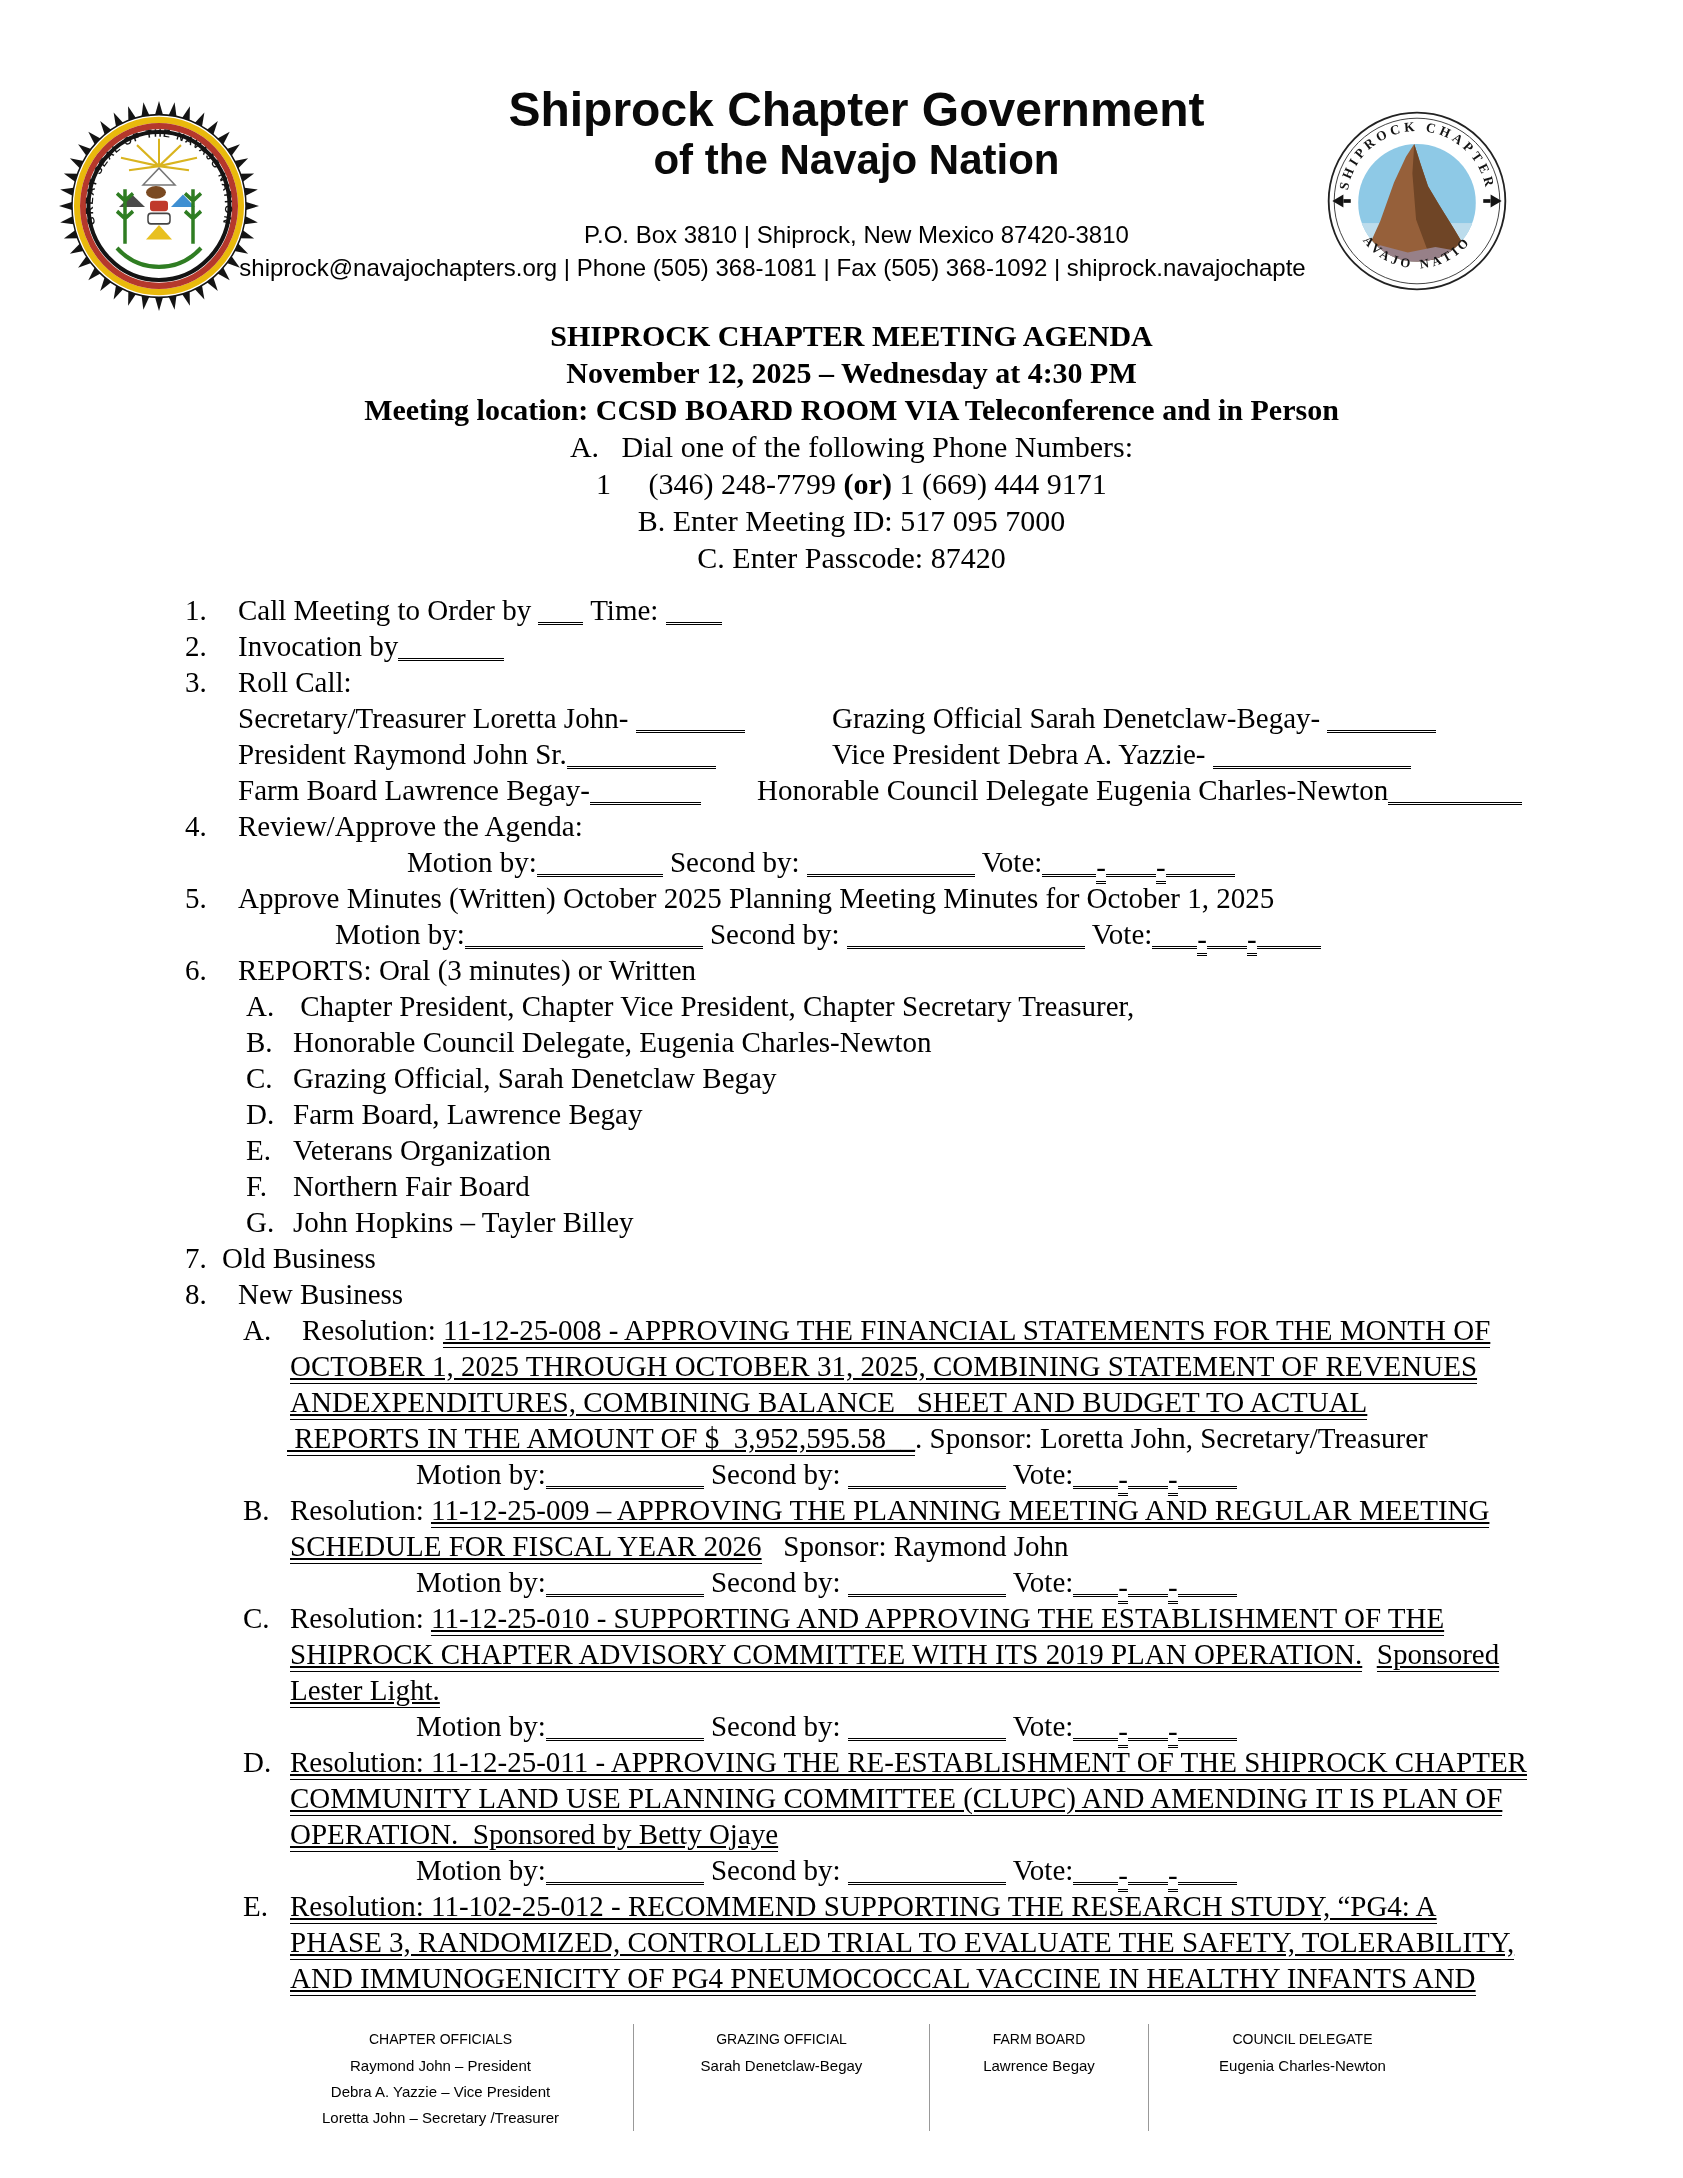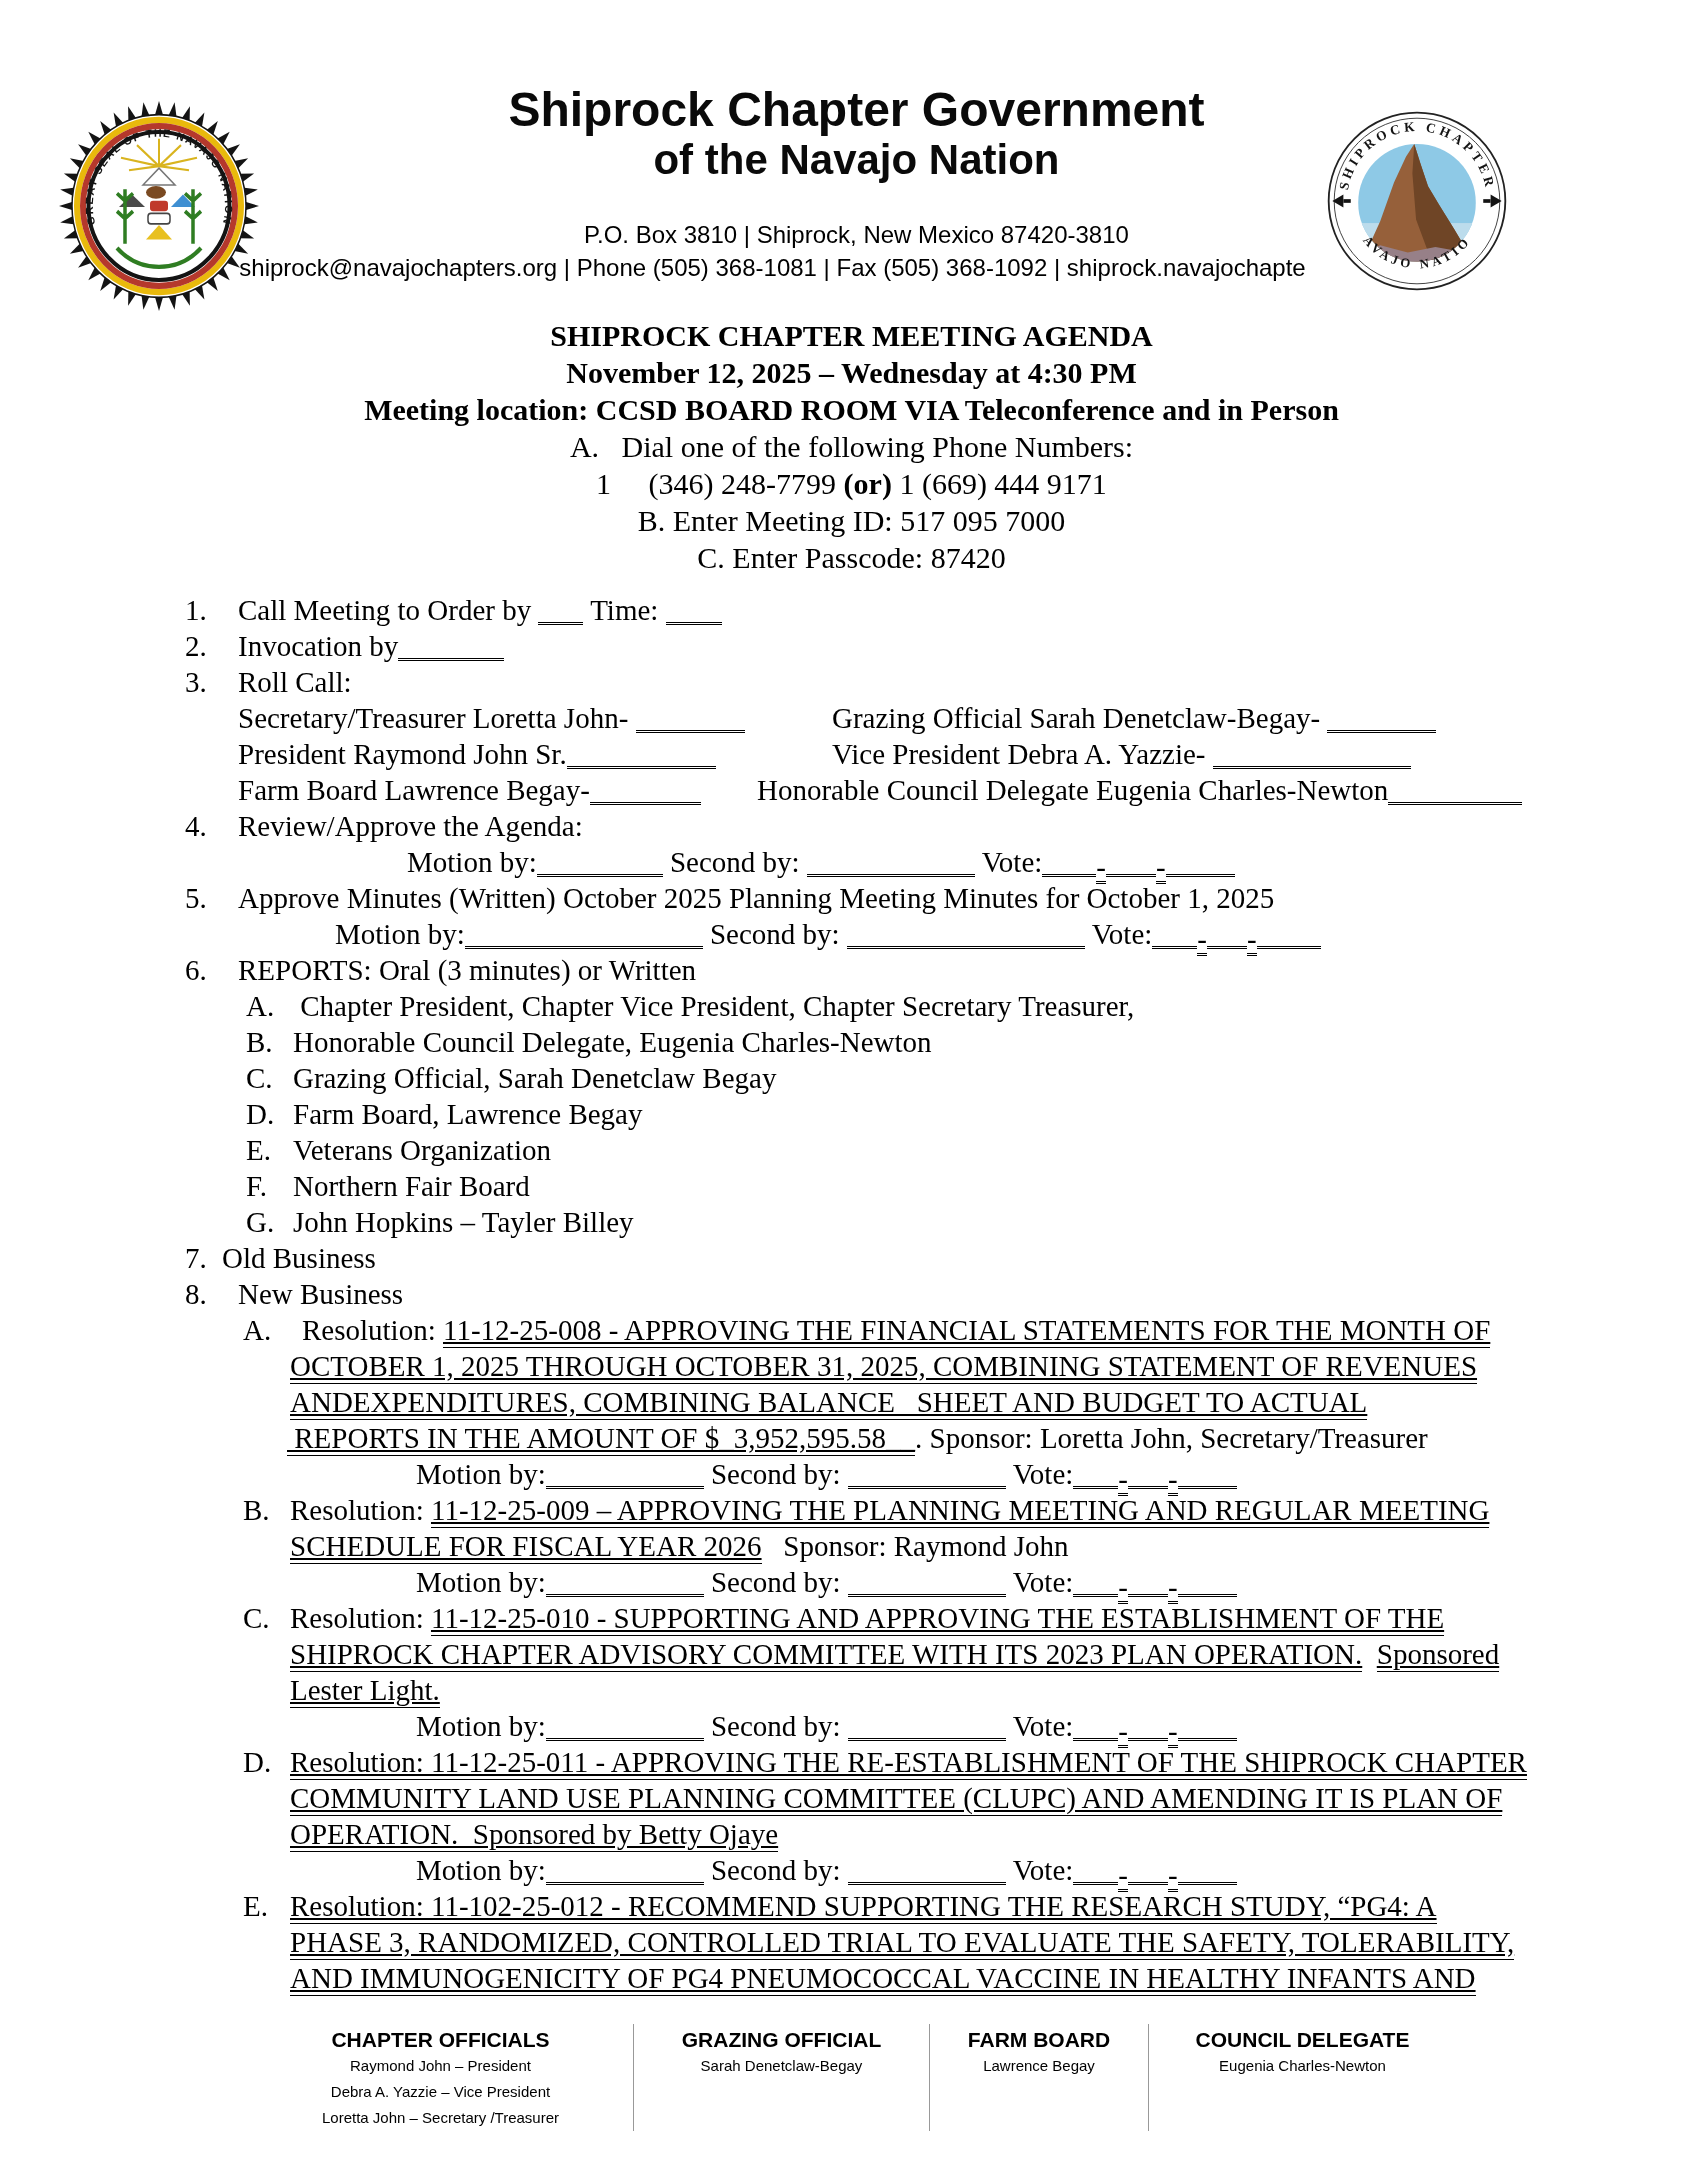--- a/index.html
+++ b/index.html
@@ -35,21 +35,21 @@
 
   
   .footer{position:absolute;top:2024px;left:248px;display:flex;text-align:center;
           font-family:"Liberation Sans",sans-serif}
   .fcol{min-height:103px;padding-top:2px;border-right:1px solid #999;box-sizing:border-box}
   .fcol:last-child{border-right:none}
   .fcol:nth-child(1){width:386px}
   .fcol:nth-child(2){width:296px}
   .fcol:nth-child(3){width:219px}
   .fcol:nth-child(4){width:307px}
-  .ftitle{font-weight:bold;font-size:21px;line-height:27px}
+  .ftitle{font-weight:normal;font-size:14px;line-height:27px}
   .fline{font-size:15px;line-height:26px}
 </style>
 </head>
 <body>
 
 <svg class="seal-svg" viewBox="0 0 200 200" preserveAspectRatio="none">
   <g id="seal-spikes" fill="#141414">
       <polygon points="185.4,95.6 200.0,100.0 185.4,104.4"></polygon>
       <polygon points="185.0,109.0 198.8,115.6 183.6,117.7"></polygon>
       <polygon points="182.6,122.2 195.1,130.9 179.8,130.6"></polygon>
@@ -269,21 +269,21 @@
       <span class="atext" style="left: 290px;"><span class="u">SCHEDULE FOR FISCAL YEAR 2026</span><span>   Sponsor: Raymond John</span></span>
     </div>
     <div class="arow">
       <span class="atext" style="left: 416px;"><span>Motion by:</span><span class="blank" style="width: 158px;"></span><span> Second by: </span><span class="blank" style="width: 158px;"></span><span> Vote:</span><span class="blank" style="width: 45px;"></span><span class="dash">-</span><span class="blank" style="width: 40px;"></span><span class="dash">-</span><span class="blank" style="width: 59px;"></span></span>
     </div>
     <div class="arow">
       <span class="albl" style="left: 243px;">C.</span>
       <span class="atext" style="left: 290px;"><span>Resolution: </span><span class="u">11-12-25-010 - SUPPORTING AND APPROVING THE ESTABLISHMENT OF THE</span></span>
     </div>
     <div class="arow">
-      <span class="atext" style="left: 290px;"><span class="u">SHIPROCK CHAPTER ADVISORY COMMITTEE WITH ITS 2023 PLAN OPERATION.</span><span>  </span><span class="u">Sponsored</span></span>
+      <span class="atext" style="left: 290px;"><span class="u">SHIPROCK CHAPTER ADVISORY COMMITTEE WITH ITS 2019 PLAN OPERATION.</span><span>  </span><span class="u">Sponsored</span></span>
     </div>
     <div class="arow">
       <span class="atext" style="left: 290px;"><span class="u">Lester Light.</span></span>
     </div>
     <div class="arow">
       <span class="atext" style="left: 416px;"><span>Motion by:</span><span class="blank" style="width: 158px;"></span><span> Second by: </span><span class="blank" style="width: 158px;"></span><span> Vote:</span><span class="blank" style="width: 45px;"></span><span class="dash">-</span><span class="blank" style="width: 40px;"></span><span class="dash">-</span><span class="blank" style="width: 59px;"></span></span>
     </div>
     <div class="arow">
       <span class="albl" style="left: 243px;">D.</span>
       <span class="atext" style="left: 290px;"><span class="u">Resolution: 11-12-25-011 - APPROVING THE RE-ESTABLISHMENT OF THE SHIPROCK CHAPTER</span></span>

